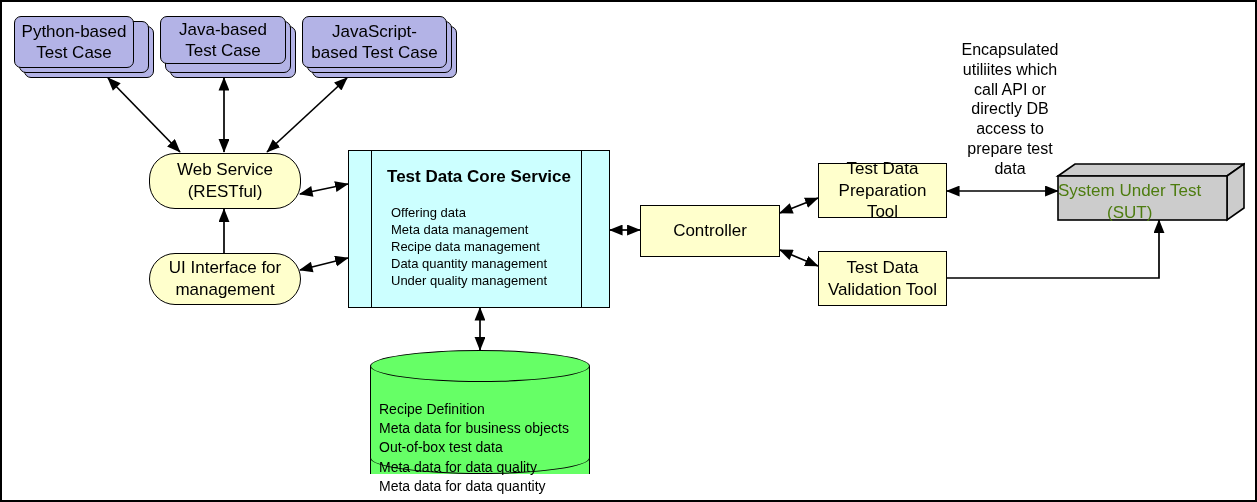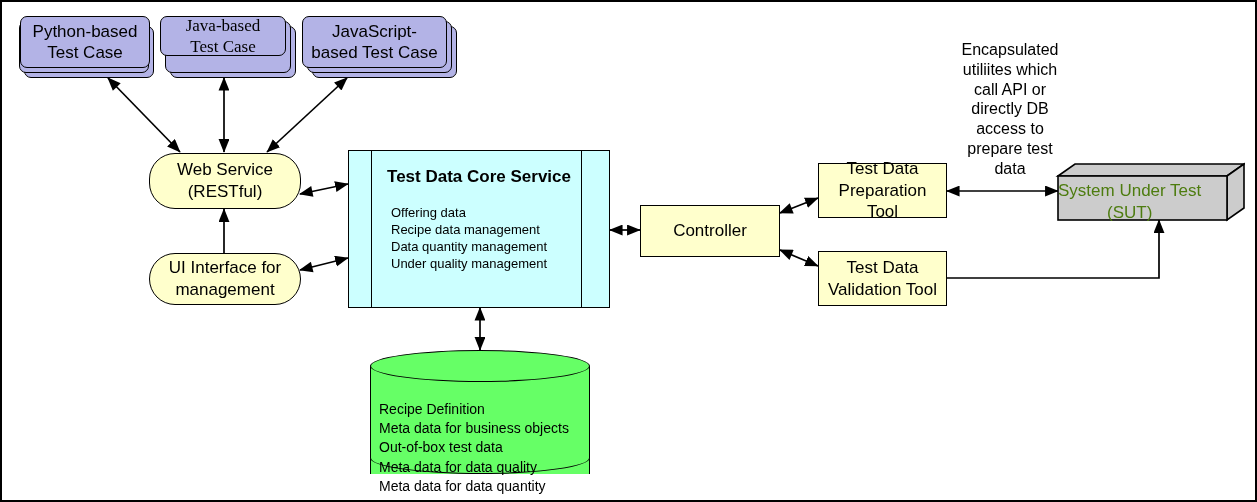--- a/index.html
+++ b/index.html
@@ -203,32 +203,32 @@
     <line x1="778" y1="248" x2="816" y2="264" stroke="#000000" stroke-width="1.7" marker-end="url(#ah)" marker-start="url(#ahs)"></line>
 
     <line x1="945" y1="189" x2="1056" y2="189" stroke="#000000" stroke-width="1.7" marker-end="url(#ah)" marker-start="url(#ahs)"></line>
 
     <path d="M 945 276 L 1157 276 L 1157 218" fill="none" stroke="#000000" stroke-width="1.7" marker-end="url(#ah)"></path>
   </svg>
 
   <div class="stack" style="left:12px; top:14px; width:140px; height:62px;">
     <div class="sheet s3" style="width:130px;height:52px;"></div>
     <div class="sheet s2" style="width:130px;height:52px;"></div>
-    <div class="sheet s1" style="width:130px;height:52px;margin-left:6px;">
+    <div class="sheet s1" style="width:120px;height:52px;">
       <span>
         <span class="ws-line">Python-based</span>
         <span class="ws-line">Test Case</span>
       </span>
     </div>
   </div>
 
   <div class="stack" style="left:158px; top:14px; width:140px; height:62px;">
     <div class="sheet s3" style="width:126px;height:52px;"></div>
     <div class="sheet s2" style="width:126px;height:52px;"></div>
-    <div class="sheet s1" style="width:126px;height:40px;font-family:Liberation Serif, serif;">
+    <div class="sheet s1" style="width:126px;height:48px;">
       <span>
         <span class="ws-line">Java-based</span>
         <span class="ws-line">Test Case</span>
       </span>
     </div>
   </div>
 
   <div class="stack" style="left:300px; top:14px; width:160px; height:62px;">
     <div class="sheet s3" style="width:145px;height:52px;"></div>
     <div class="sheet s2" style="width:145px;height:52px;"></div>
@@ -253,20 +253,21 @@
       <span class="ws-line">management</span>
     </span>
   </div>
 
   <div class="node core" style="left:346px; top:148px; width:262px; height:158px; position:absolute;">
     <div class="divider" style="left:22px;"></div>
     <div class="divider" style="left:232px;"></div>
     <div class="core-title">Test Data Core Service</div>
     <div class="core-list">
       <div>Offering data</div>
+      <div>Meta data management</div>
       <div>Recipe data management</div>
       <div>Data quantity management</div>
       <div>Under quality management</div>
     </div>
   </div>
 
   <div class="cyl" style="left:368px; top:348px; width:220px; height:140px;">
     <div class="body" style="top:16px; width:220px; height:108px;"></div>
     <div class="cap cap-bottom" style="top:92px; width:220px; height:32px;"></div>
     <div class="cap" style="top:0px; width:220px; height:32px;"></div>

